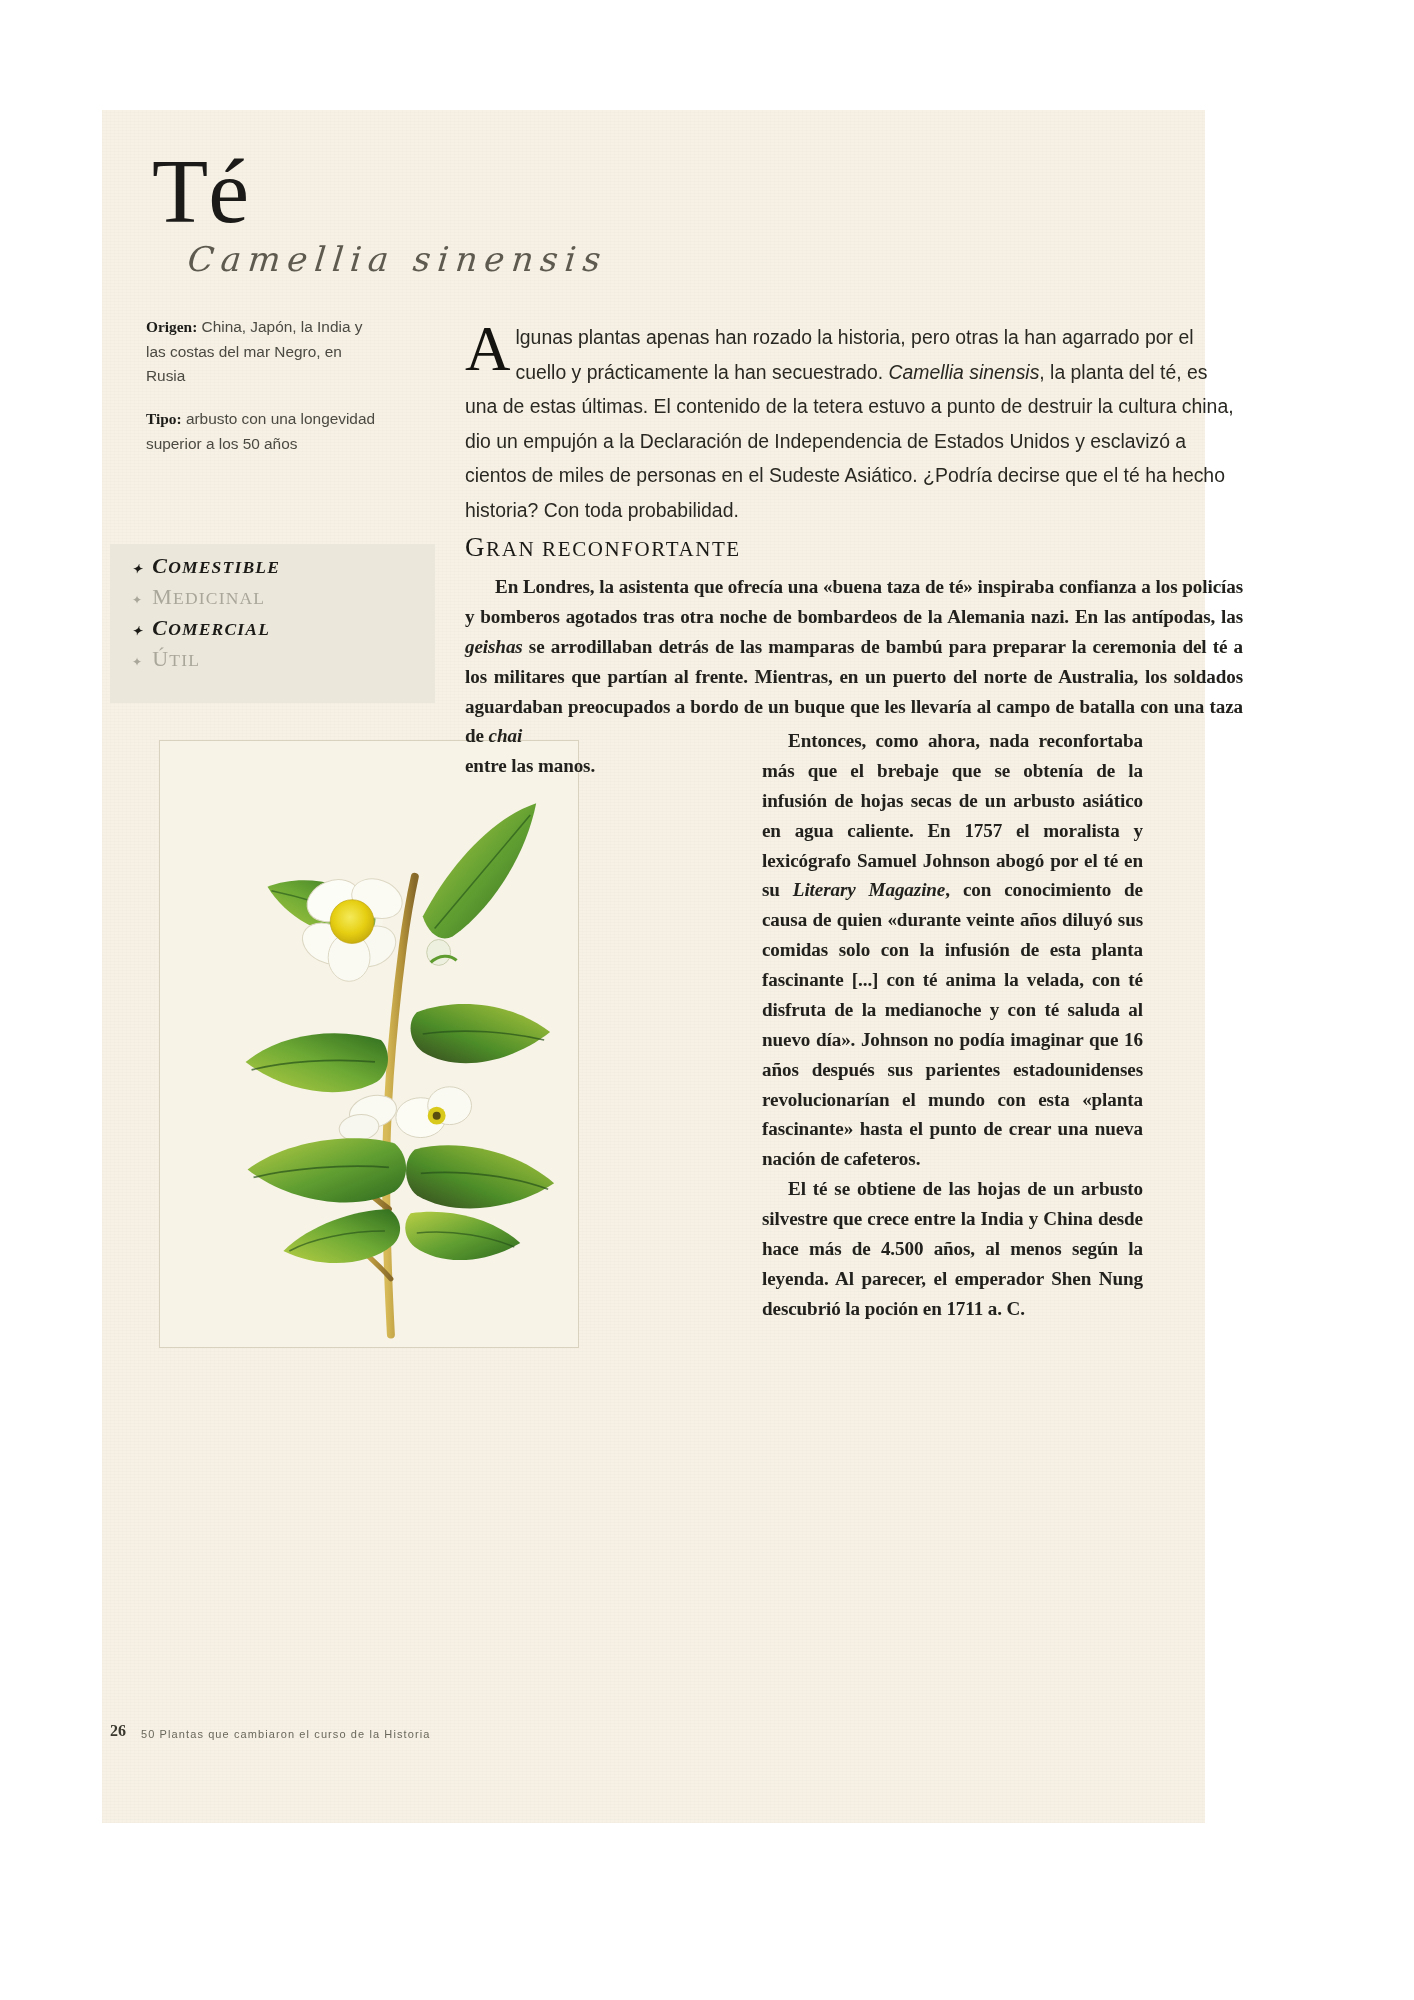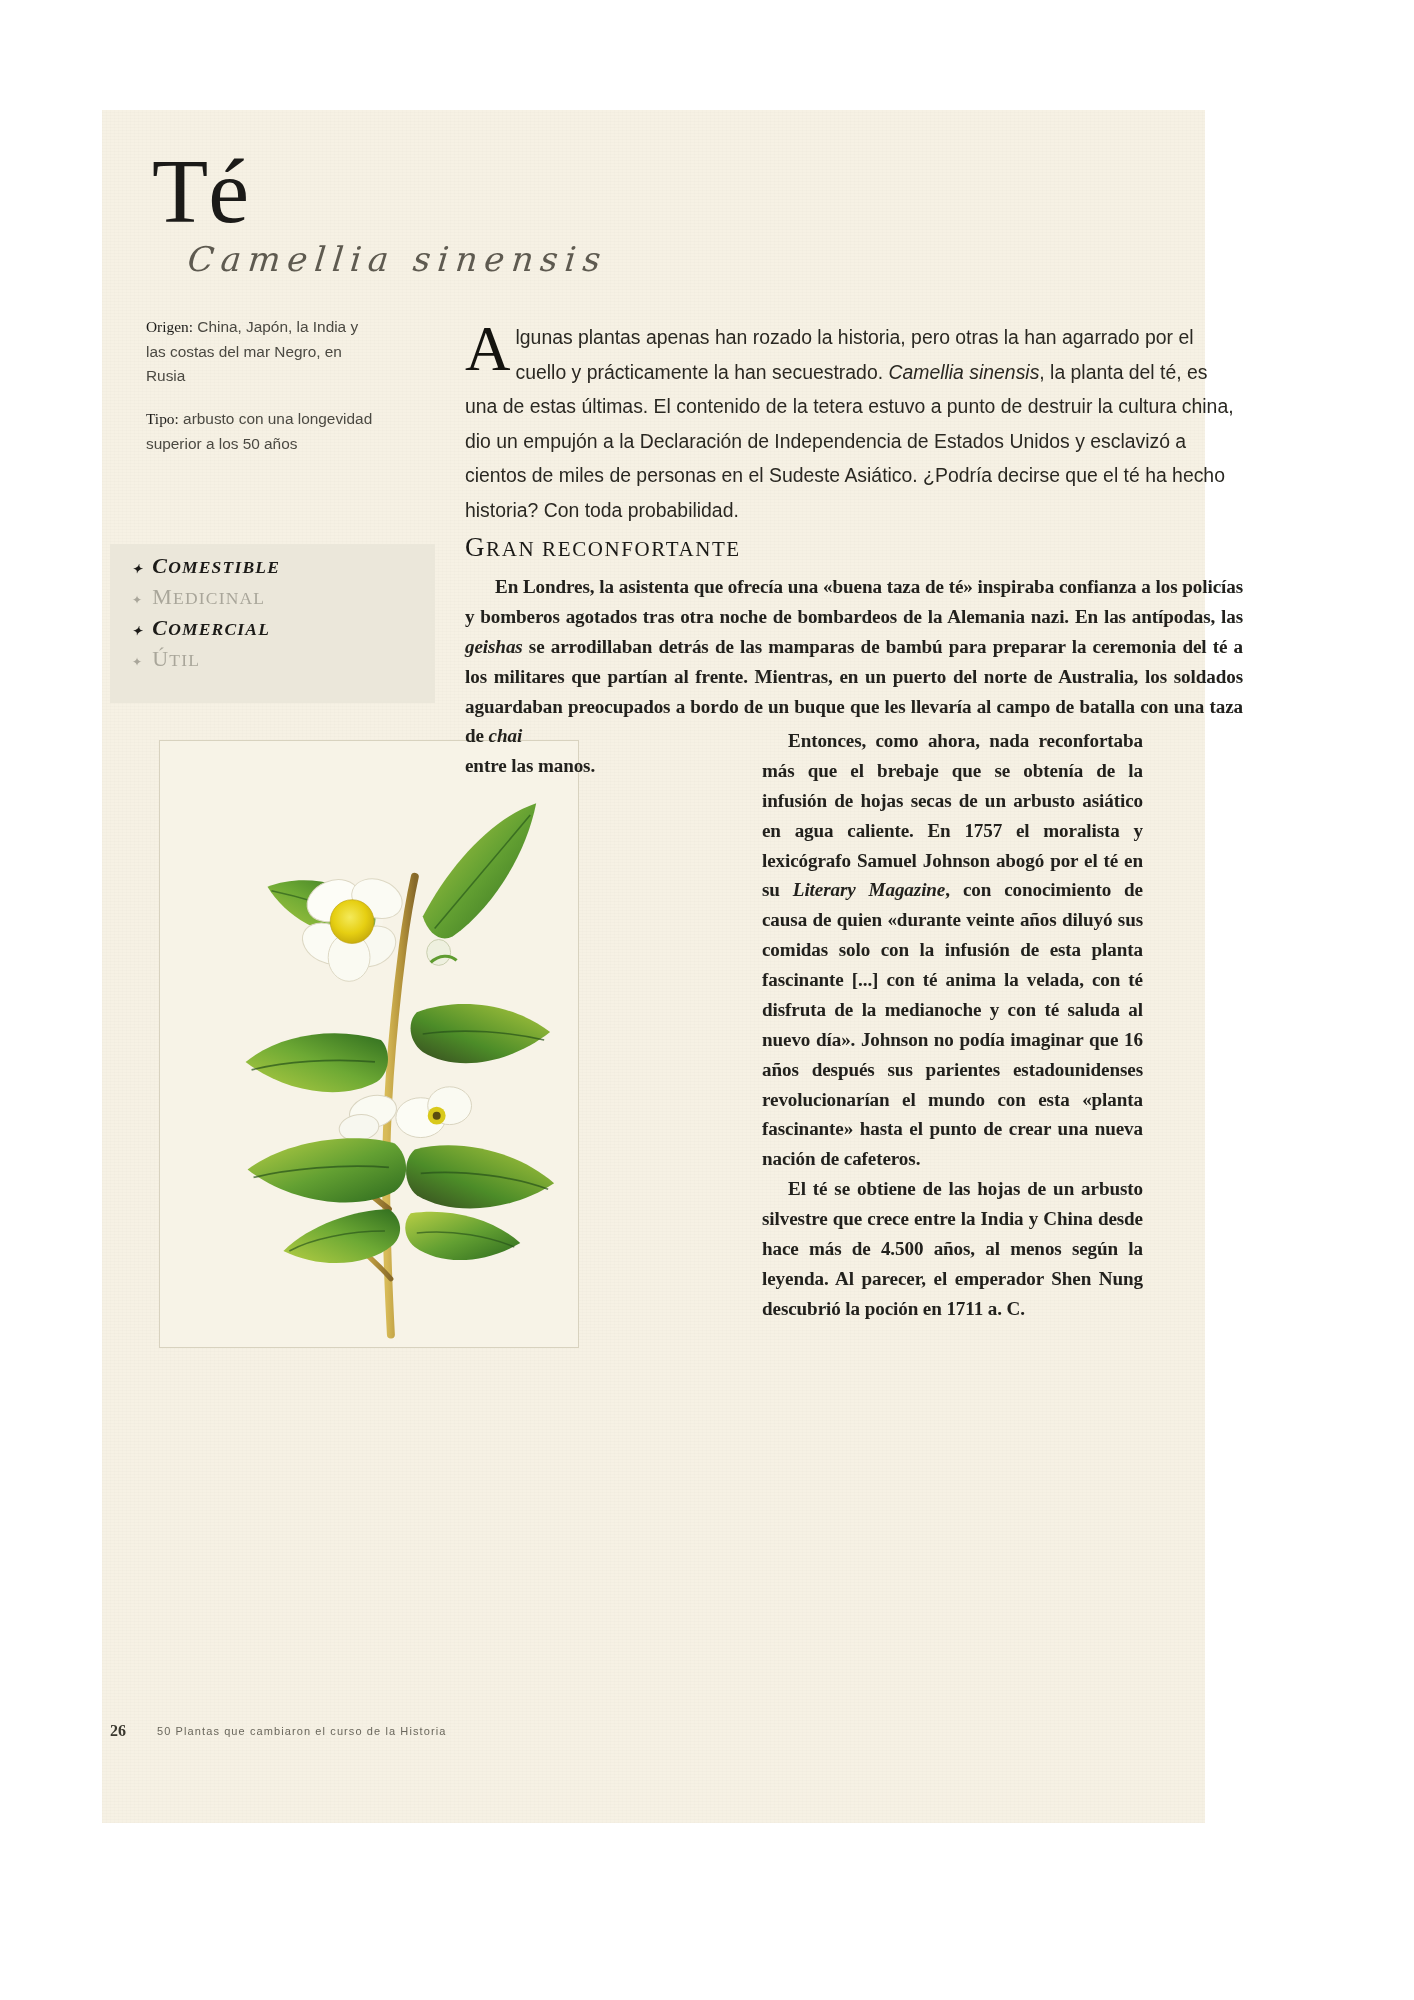--- a/index.html
+++ b/index.html
@@ -31,21 +31,21 @@
     letter-spacing:7px; transform:skewX(-6deg);
   }
 
   
   #facts{
     position:absolute; left:44px; top:205px; width:235px;
     font-size:15.4px; line-height:1.60; color:#4b4942;
     font-family:"Liberation Sans",sans-serif;
   }
   #facts .fact{margin-bottom:18px;}
-  #facts .k{font-weight:normal;color:#1d1c19;font-family:"Liberation Serif",serif;}
+  #facts .k{font-weight:bold;color:#1d1c19;font-family:"Liberation Serif",serif;}
 
   
   #cat-band{
     position:absolute; left:8px; top:434px; width:325px; height:159px;
     background:#ebe7da;
   }
   #cats{
     position:absolute; left:30px; top:443px; width:300px;
   }
   .cat{
@@ -99,21 +99,21 @@
     position:absolute; left:363px; top:462px; width:778px;
   }
   #col-right{
     position:absolute; left:660px; top:616px; width:381px;
   }
   #col-right p{margin:0 0 0 0; text-indent:26px;}
 
   
   #footer{
     position:absolute; left:8px; top:1612px;
-    display:flex; align-items:center; gap:31px;
+    display:flex; align-items:flex-end; gap:15px;
     color:#6a675c;
   }
   #pg{font-family:"Liberation Serif",serif;font-weight:bold;font-size:16px;color:#3a382f;}
   #bk{font-family:"Liberation Sans",sans-serif;font-size:11px;letter-spacing:1.1px;}
 </style>
 </head>
 <body>
 
 <div id="page">
 

